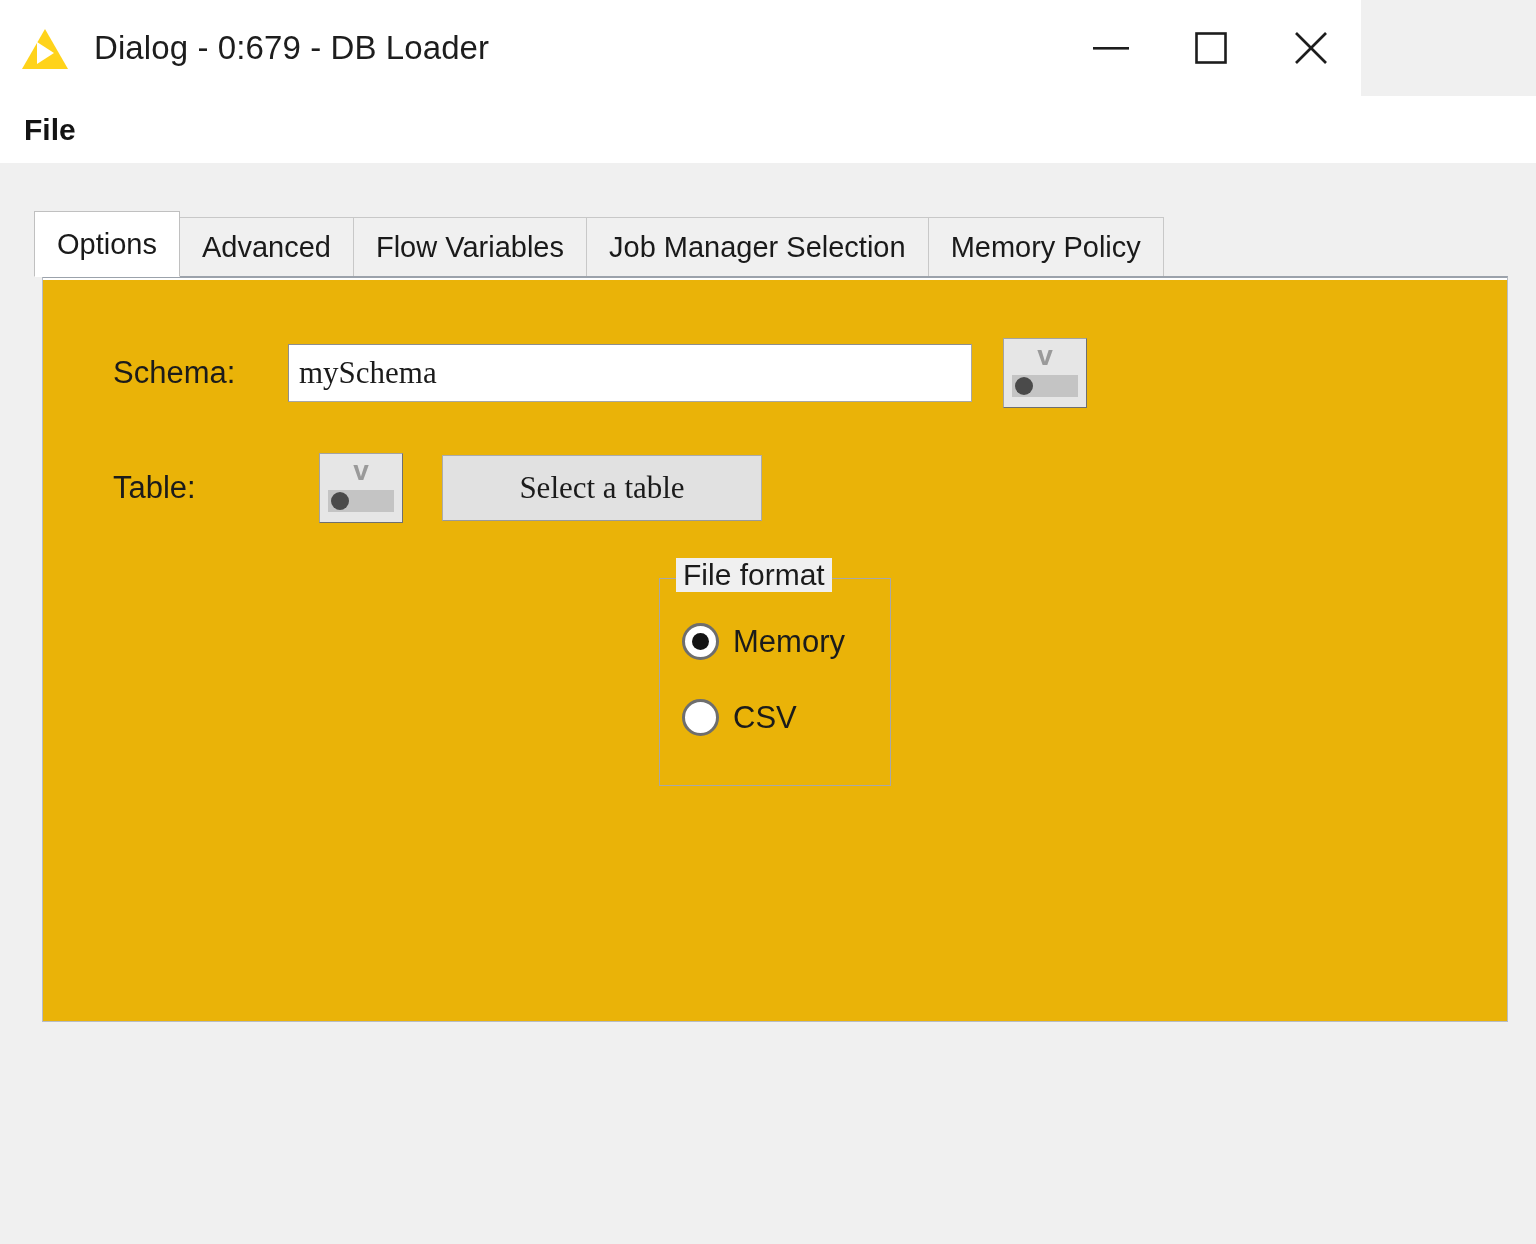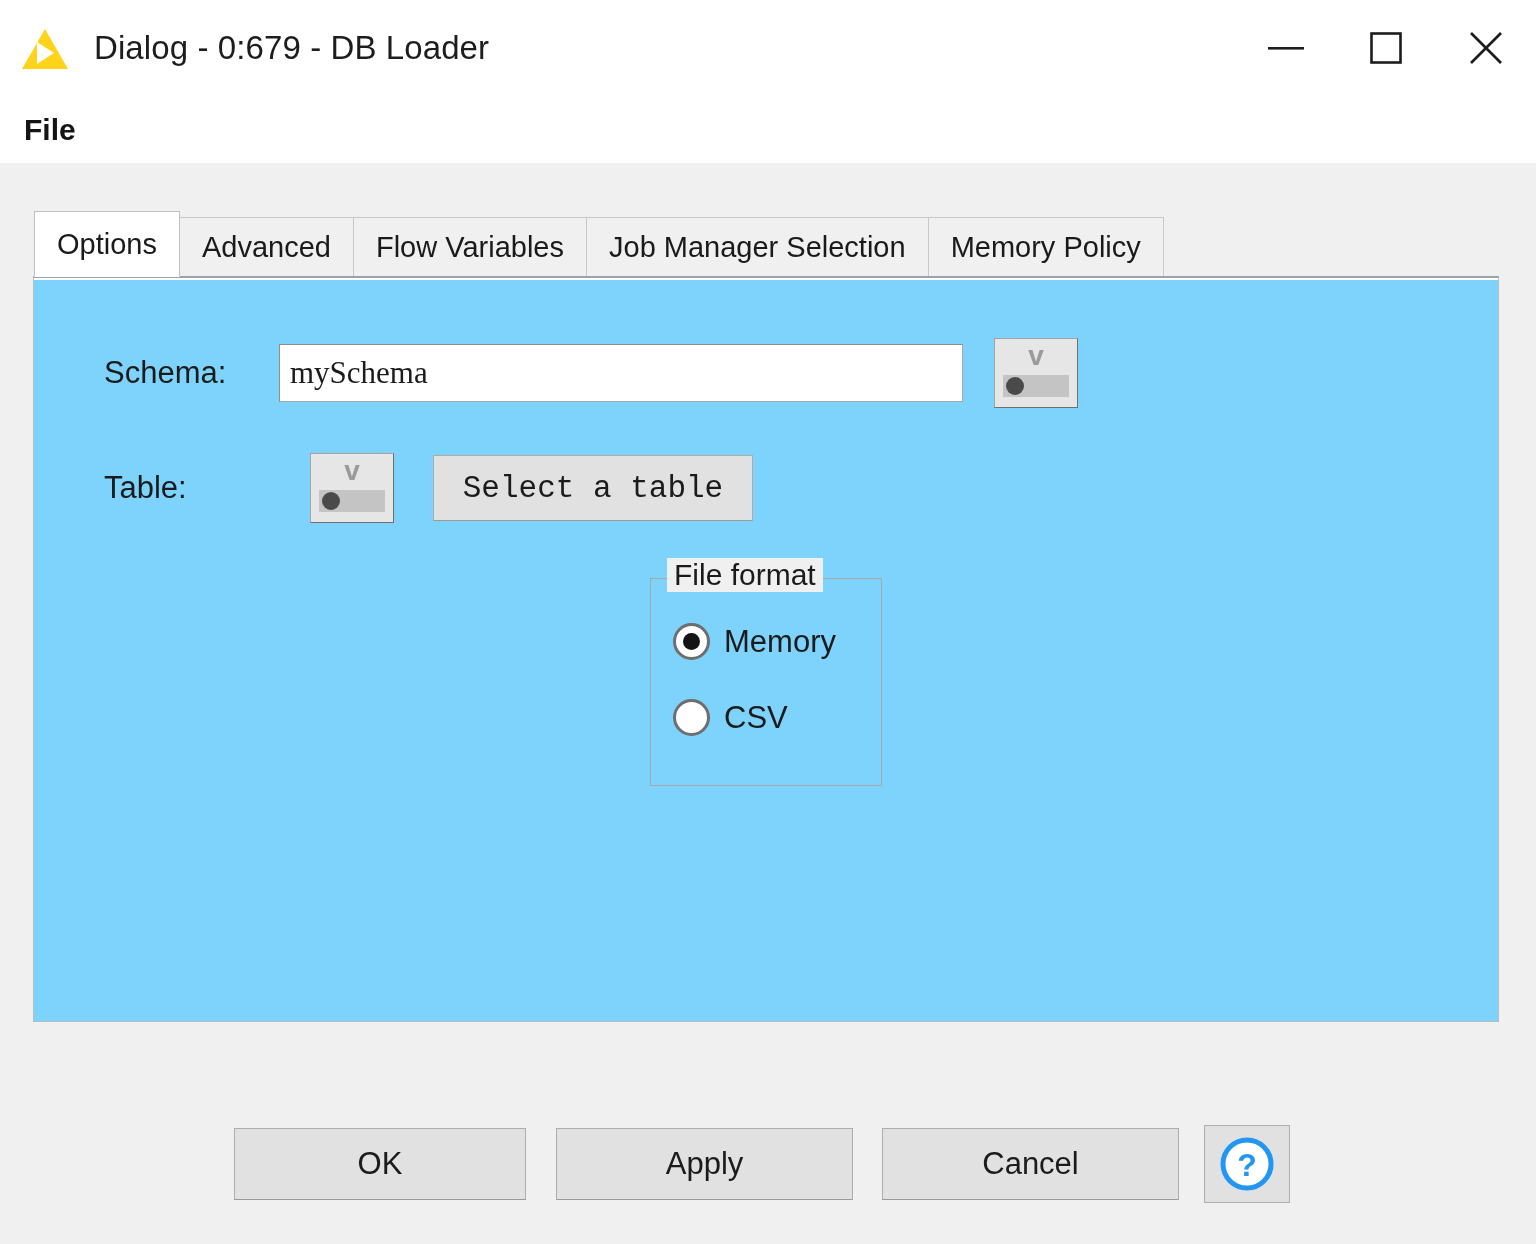--- a/index.html
+++ b/index.html
@@ -7,21 +7,21 @@
     margin: 0; padding: 0;
     width: 1536px; height: 1244px;
     background: #f0f0f0;
     font-family: "Liberation Sans", sans-serif;
     overflow: hidden;
   }
 
   
   .titlebar {
     position: absolute; left: 0; top: 0;
-    width: 1536px; height: 96px;
+    width: 1361px; height: 96px;
     background: #ffffff;
     display: flex; align-items: center;
   }
   .title-icon {
     margin-left: 22px;
     width: 46px; height: 42px;
     position: relative;
     flex: 0 0 auto;
   }
   .title-icon .tri-outer {
@@ -99,23 +99,23 @@
     background: #ffffff;
     height: 66px;
     border: 1px solid #c0c0c0;
     border-bottom: 1px solid #ffffff;
     position: relative;
     z-index: 4;
   }
 
   
   .tabpanel {
-    position: absolute; left: 33px; top: 113px;
+    position: absolute; left: 42px; top: 113px;
     width: 1466px; height: 746px;
-    background: #7dd3fc;
+    background: #eab308;
     border: 1px solid #b7bcc4;
     border-top: 2px solid #9ba2ab;
     box-shadow: 0 2px 0 0 #ffffff inset;
     z-index: 2;
   }
 
   
   .field-row {
     position: absolute;
     display: flex; align-items: center;
@@ -170,21 +170,21 @@
     background: #4a4a4a;
   }
   .select-table-btn {
     margin-left: 39px;
     width: 320px; height: 66px;
     background: #e1e1e1;
     border: 1px solid #ababab;
     border-bottom-color: #9a9a9a;
     font-size: 31px;
     color: #1b1b1b;
-    font-family: Liberation Mono, monospace;
+    font-family: Liberation Serif, serif;
     cursor: default;
   }
 
   
   .groupbox {
     position: absolute; left: 616px; top: 300px;
     width: 232px; height: 208px;
     border: 1px solid #a8a8a8;
   }
   .groupbox-title {
@@ -328,25 +328,14 @@
       </div>
 
       <div class="radio-row" id="radio-csv">
         <div class="radio-mark"></div>
         <div class="radio-label">CSV</div>
       </div>
     </div>
 
   </div>
 
-  <div class="buttonbar">
-    <button class="dlg-btn" id="btn-ok">OK</button>
-    <button class="dlg-btn" id="btn-apply">Apply</button>
-    <button class="dlg-btn" id="btn-cancel">Cancel</button>
-    <button class="dlg-btn" id="btn-help">
-      <svg width="58" height="58" viewBox="0 0 58 58">
-        <circle cx="29" cy="29" r="24" fill="#ffffff" stroke="#2196f3" stroke-width="5"></circle>
-        <text x="29" y="41" text-anchor="middle" font-family="Liberation Sans, sans-serif" font-size="32" font-weight="bold" fill="#2196f3">?</text>
-      </svg>
-    </button>
-  </div>
 
 </div>
 
 </body></html>

